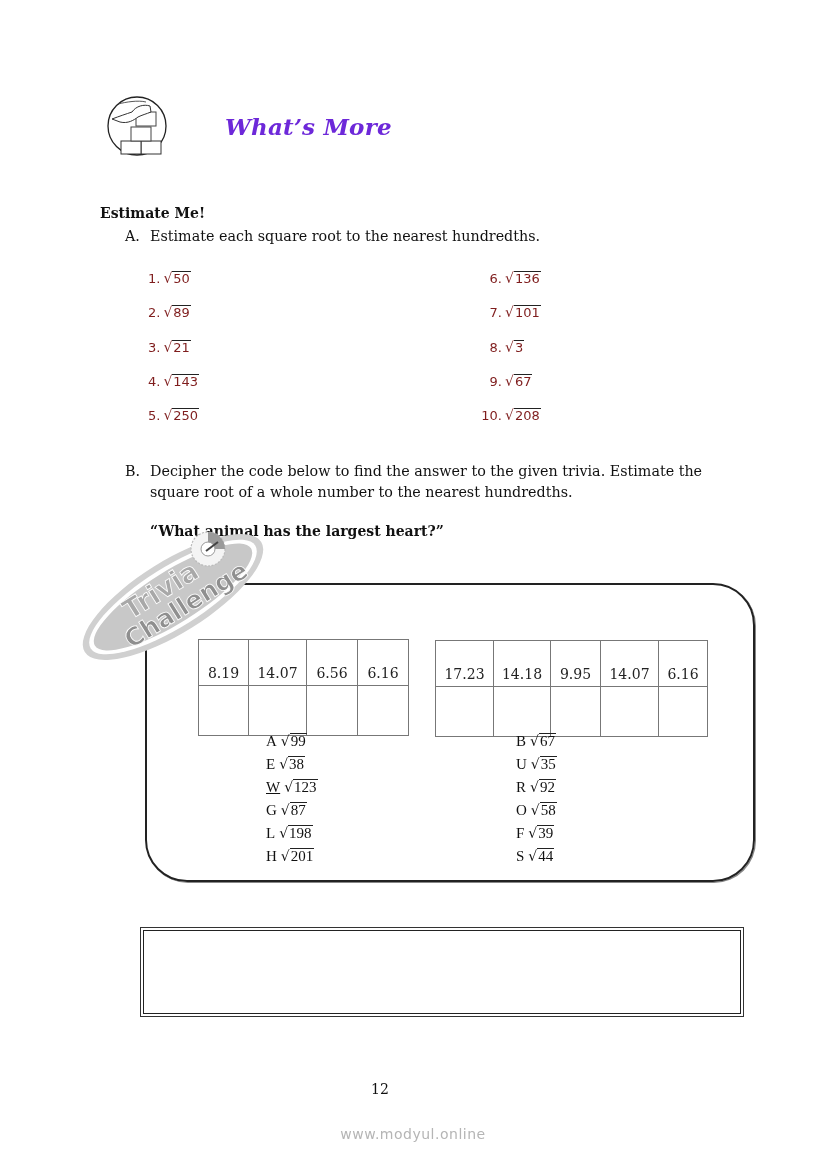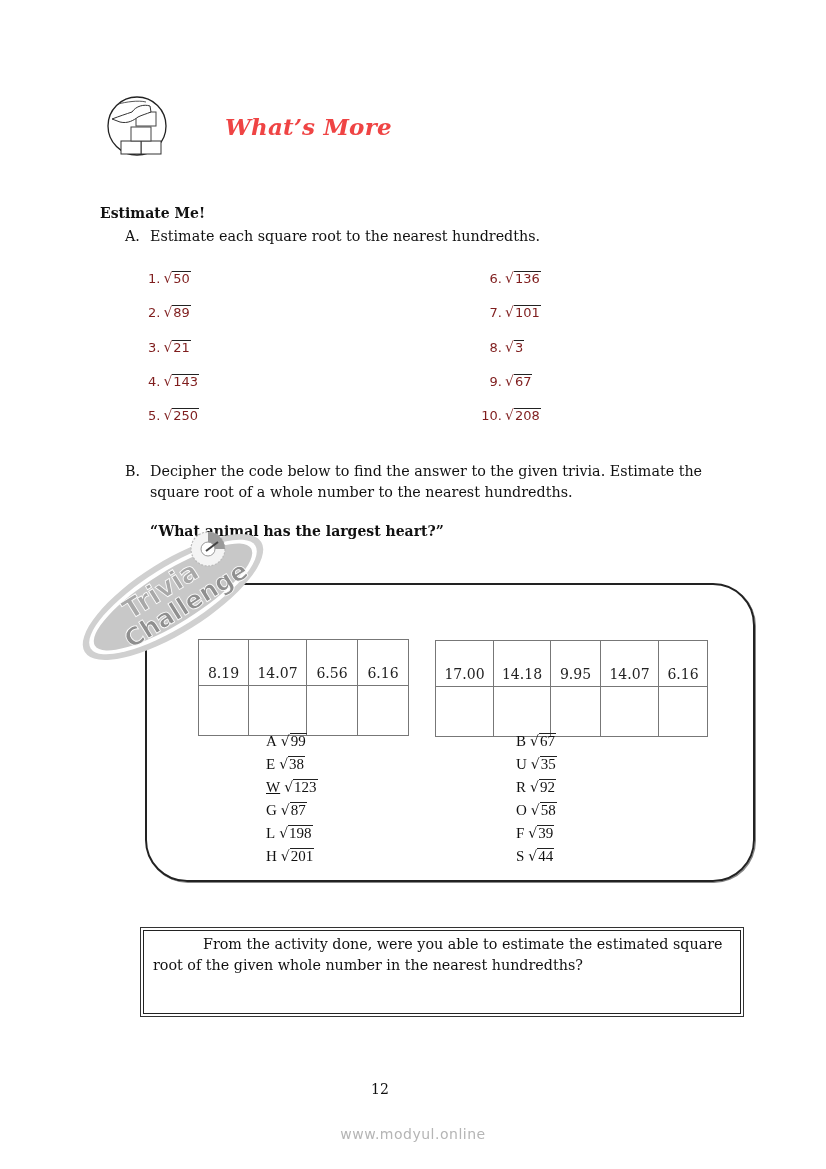--- a/index.html
+++ b/index.html
@@ -3,21 +3,21 @@
 <meta charset="utf-8">
 <style>
   html, body { margin: 0; padding: 0; background: #ffffff; }
   body { width: 826px; height: 1169px; position: relative; overflow: hidden;
          font-family: "DejaVu Serif", serif; color: #111; }
   .abs { position: absolute; }
 
   
   #header-icon { left: 106px; top: 82px; width: 62px; height: 84px; }
   #page-title { left: 225px; top: 113px; font-family: "DejaVu Serif", serif;
-                font-weight: bold; font-style: italic; font-size: 23px; color: #ef4444; letter-spacing: 0.2px; }
+                font-weight: bold; font-style: italic; font-size: 23px; color: #6d28d9; letter-spacing: 0.2px; }
 
   
   #section-title { left: 100px; top: 205px; font-weight: bold; font-size: 14px; }
   .instr { font-size: 14.3px; line-height: 21px; }
   #instr-a-letter { left: 125px; top: 226px; }
   #instr-a-text { left: 150px; top: 226px; }
 
   .item { font-family: "DejaVu Sans", sans-serif; font-size: 13px; color: #7f1d1d; white-space: nowrap; }
   .rad { display: inline-block; }
   .rad .sym { font-family: "DejaVu Serif", serif; font-size: 14px; }
@@ -107,21 +107,21 @@
         <td></td>
         <td></td>
         <td></td>
         <td></td>
       </tr>
 </tbody>
   </table>
 <table id="code-table-2" class="code">
   <tbody>
       <tr class="vals" id="ct2-vals">
-        <td style="width: 57px;">17.00</td>
+        <td style="width: 57px;">17.23</td>
         <td style="width: 56px;">14.18</td>
         <td style="width: 49px;">9.95</td>
         <td style="width: 57px;">14.07</td>
         <td style="width: 48px;">6.16</td>
       </tr>
   <tr class="blank" id="ct2-blank">
         <td></td>
         <td></td>
         <td></td>
         <td></td>
@@ -158,17 +158,16 @@
   <g>
     <circle cx="140" cy="22" r="17" fill="#f4f4f4" stroke="#bbb" stroke-width="1.2" stroke-dasharray="2 1.5"></circle>
     <path d="M140 22 L140 5 A17 17 0 0 1 157 22 Z" fill="#9a9a9a"></path>
     <circle cx="140" cy="22" r="7" fill="#fff" stroke="#999" stroke-width="1"></circle>
     <line x1="138" y1="24" x2="150" y2="15" stroke="#444" stroke-width="2"></line>
   </g>
 </svg>
 
 <div id="reflection-box" class="abs">
   <div id="reflection-inner"></div>
-  <div id="reflection-text">From the activity done, were you able to estimate the estimated square root of the given whole number in the nearest hundredths?</div>
 </div>
 
 <div id="page-number" class="abs">12</div>
 <div id="watermark" class="abs">www.modyul.online</div>
 
 </body></html>

